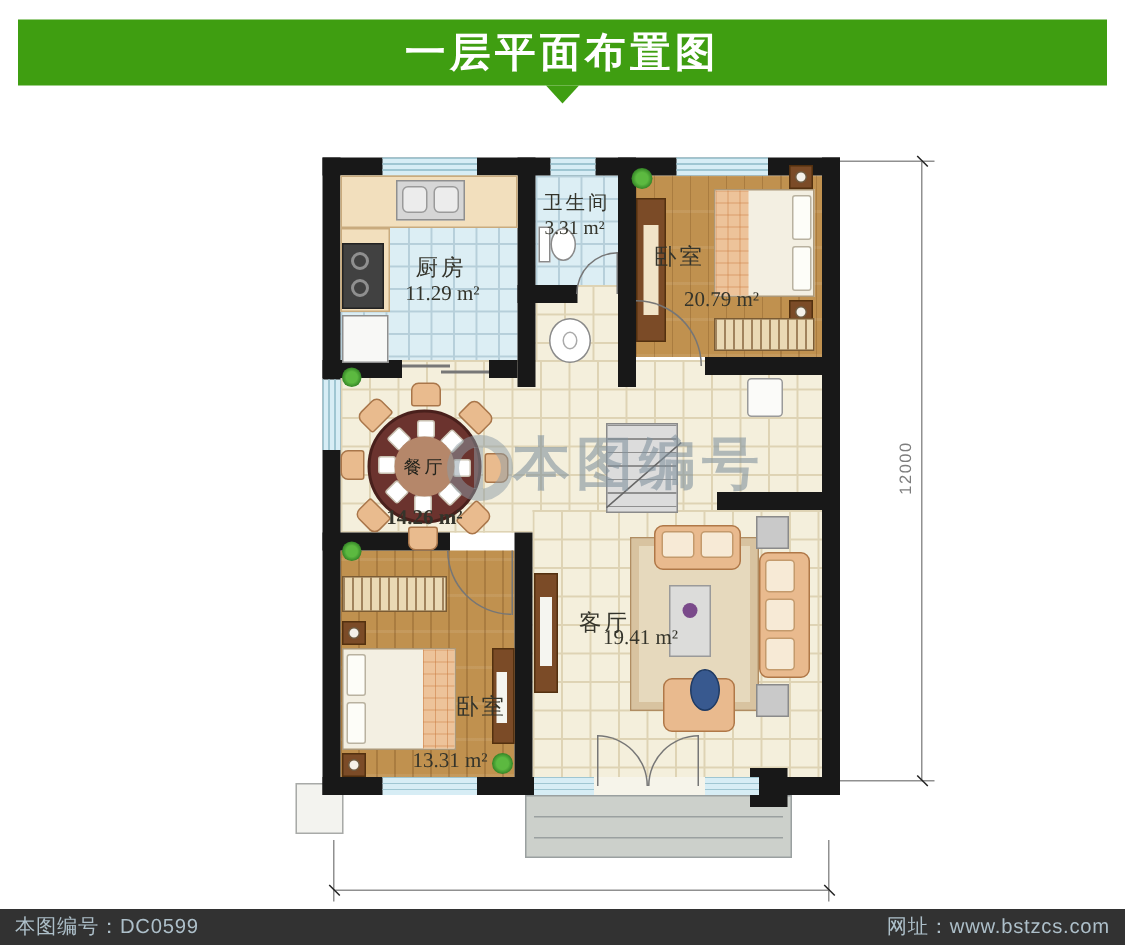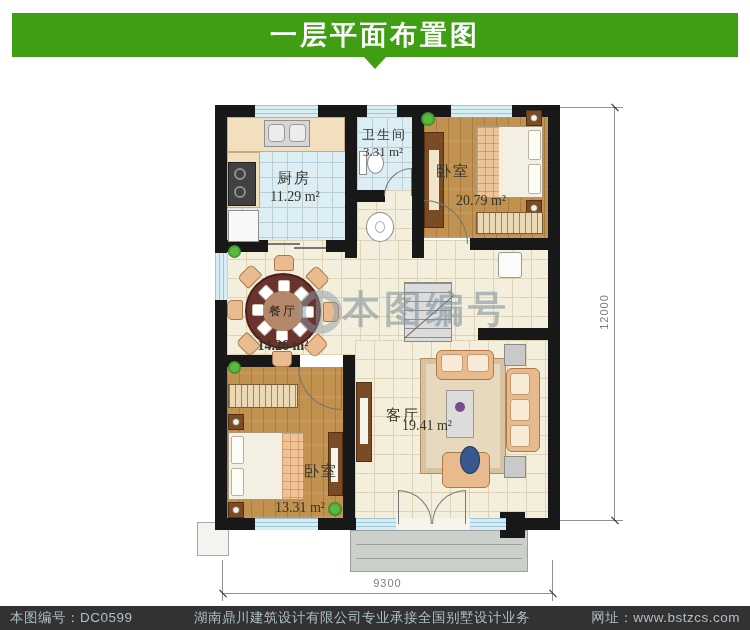--- a/index.html
+++ b/index.html
@@ -204,28 +204,26 @@
 
   <div class="a" style="left:298px;top:290px;width:44px;height:44px;border:8px solid rgba(140,155,165,.5);border-radius:50%;box-sizing:border-box;"></div>
   <div class="a" style="left:316px;top:298px;width:6px;height:28px;background:rgba(140,155,165,.5);"></div>
   <div class="a wm" style="left:342px;top:284px;font-size:38px;letter-spacing:4px;font-family:'Liberation Sans',sans-serif;">本图编号</div>
 
   <div class="a line" style="left:222px;top:560px;width:1px;height:41px;"></div>
   <div class="a line" style="left:552px;top:560px;width:1px;height:41px;"></div>
   <div class="a line" style="left:222px;top:593px;width:331px;height:1px;"></div>
   <div class="a tick" style="left:218px;top:593px;"></div>
   <div class="a tick" style="left:548px;top:593px;"></div>
-  <div class="a dimtxt" style="left:222px;top:577px;width:331px;text-align:center;">9300</div>
 
   <div class="a line" style="left:560px;top:107px;width:63px;height:1px;"></div>
   <div class="a line" style="left:560px;top:520px;width:63px;height:1px;"></div>
   <div class="a line" style="left:614px;top:107px;width:1px;height:413px;"></div>
   <div class="a tick" style="left:610px;top:107px;"></div>
   <div class="a tick" style="left:610px;top:520px;"></div>
   <div class="a dimtxt" style="left:574px;top:306px;width:60px;text-align:center;transform:rotate(-90deg);">12000</div>
 
   <div class="a footer">
     <span>本图编号：DC0599</span>
-    <span>湖南鼎川建筑设计有限公司专业承接全国别墅设计业务</span>
     <span>网址：www.bstzcs.com</span>
   </div>
 
 </div>
 
 </body></html>

